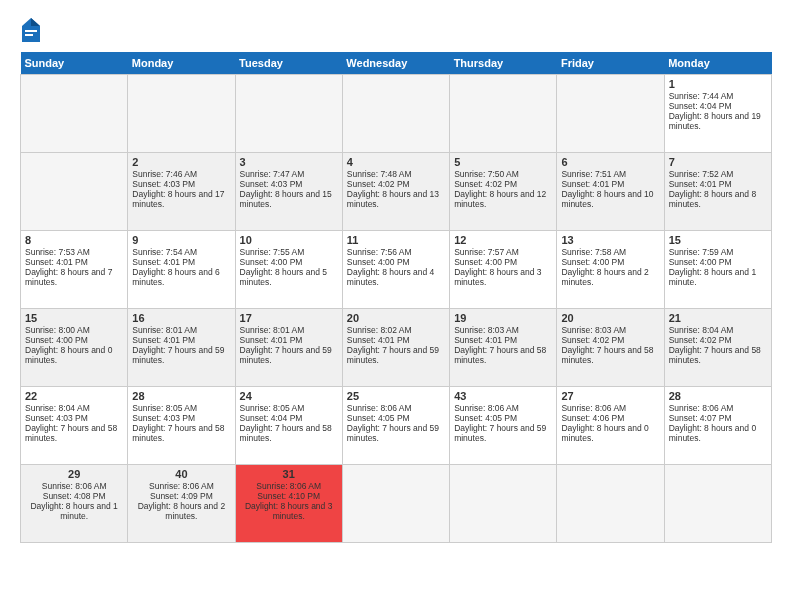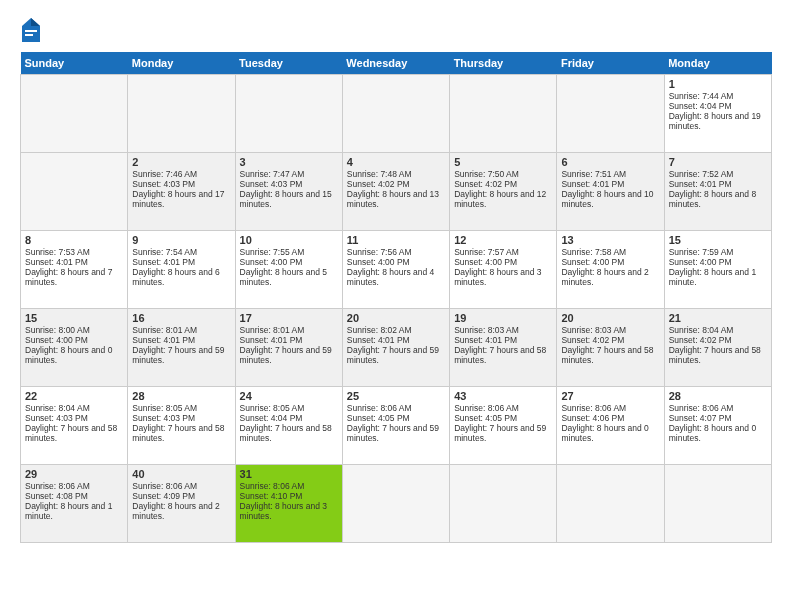--- a/index.html
+++ b/index.html
@@ -168,24 +168,24 @@
         </tr>
         <tr>
           <td><span class="day-num">22</span>Sunrise: 8:04 AM<br>Sunset: 4:03 PM<br>Daylight: 7 hours and 58 minutes.</td>
           <td><span class="day-num">28</span>Sunrise: 8:05 AM<br>Sunset: 4:03 PM<br>Daylight: 7 hours and 58 minutes.</td>
           <td><span class="day-num">24</span>Sunrise: 8:05 AM<br>Sunset: 4:04 PM<br>Daylight: 7 hours and 58 minutes.</td>
           <td><span class="day-num">25</span>Sunrise: 8:06 AM<br>Sunset: 4:05 PM<br>Daylight: 7 hours and 59 minutes.</td>
           <td><span class="day-num">43</span>Sunrise: 8:06 AM<br>Sunset: 4:05 PM<br>Daylight: 7 hours and 59 minutes.</td>
           <td><span class="day-num">27</span>Sunrise: 8:06 AM<br>Sunset: 4:06 PM<br>Daylight: 8 hours and 0 minutes.</td>
           <td><span class="day-num">28</span>Sunrise: 8:06 AM<br>Sunset: 4:07 PM<br>Daylight: 8 hours and 0 minutes.</td>
         </tr>
-        <tr style="background-color: rgb(240, 240, 240);">
+        <tr style="background-color: rgb(240, 240, 240); text-align: center;">
           <td style="background-color: rgb(240, 240, 240);"><span class="day-num">29</span>Sunrise: 8:06 AM<br>Sunset: 4:08 PM<br>Daylight: 8 hours and 1 minute.</td>
           <td style="background-color: rgb(240, 240, 240);"><span class="day-num">40</span>Sunrise: 8:06 AM<br>Sunset: 4:09 PM<br>Daylight: 8 hours and 2 minutes.</td>
-          <td style="background-color: #84cc16;"><span class="day-num">31</span>Sunrise: 8:06 AM<br>Sunset: 4:10 PM<br>Daylight: 8 hours and 3 minutes.</td>
+          <td style="background-color: #ef4444;"><span class="day-num">31</span>Sunrise: 8:06 AM<br>Sunset: 4:10 PM<br>Daylight: 8 hours and 3 minutes.</td>
           <td class="empty"></td>
           <td class="empty"></td>
           <td class="empty"></td>
           <td class="empty"></td>
         </tr>
       </tbody>
   </table>
 </div>
 
 </body></html>

